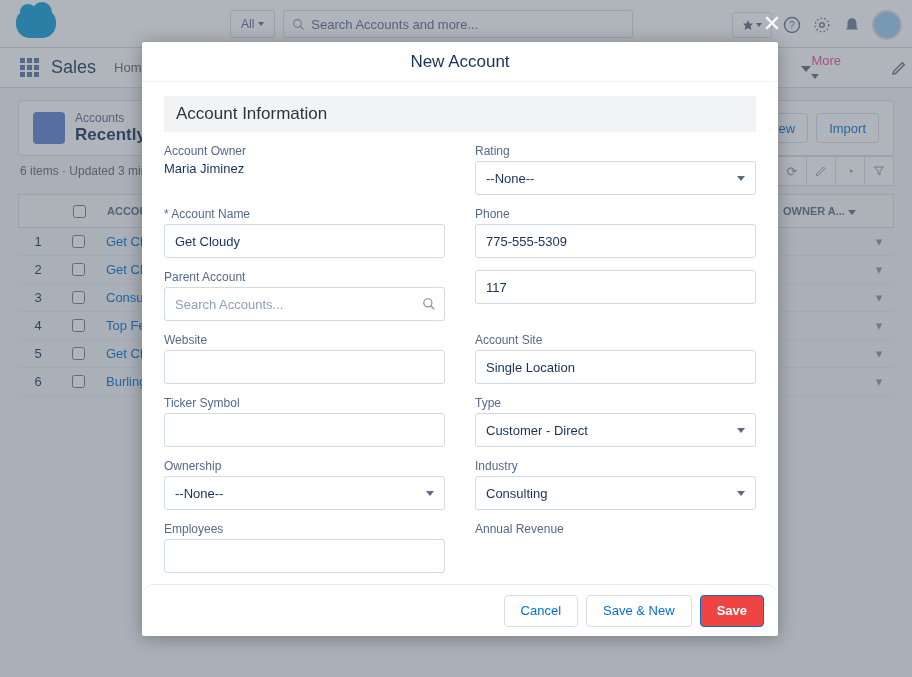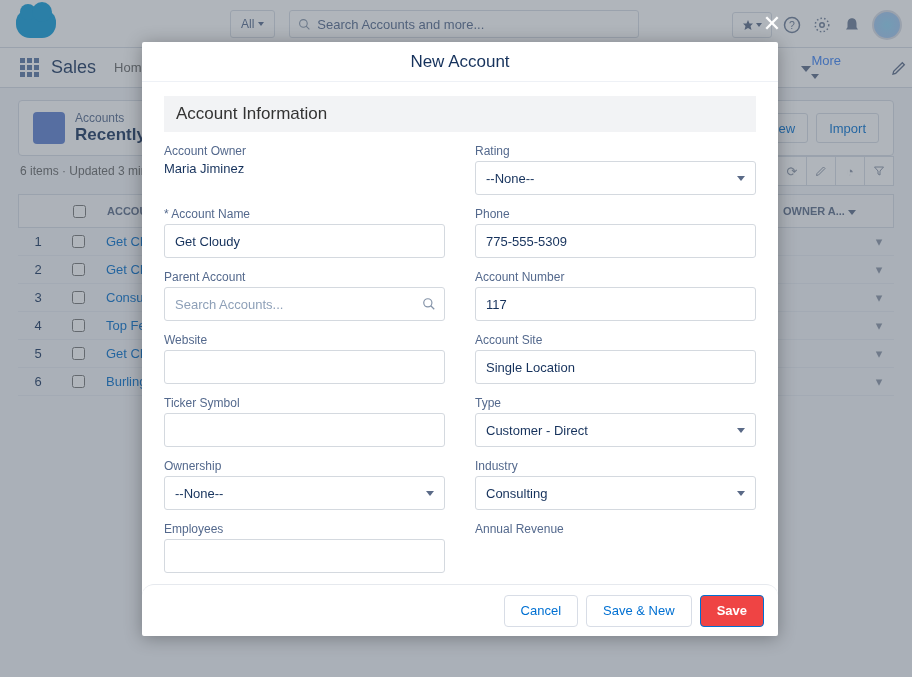--- a/index.html
+++ b/index.html
@@ -24,42 +24,42 @@
     width:40px; height:28px; background:#0d9dda; border-radius:12px 12px 14px 14px;
     position:relative; margin-left:8px;
   }
   .cloud-logo::before{content:"";position:absolute;width:16px;height:16px;background:#0d9dda;border-radius:50%;top:-6px;left:4px;}
   .cloud-logo::after{content:"";position:absolute;width:20px;height:20px;background:#0d9dda;border-radius:50%;top:-8px;left:16px;}
   .search-wrap{
     position:absolute; left:230px; top:10px; display:flex; align-items:center;
   }
   .search-scope{
     border:1px solid #d8dde6; border-radius:3px; height:28px; padding:0 10px;
-    display:flex;align-items:center;font-size:12px;color:#54698d;margin-right:14px;background:#fff;
+    display:flex;align-items:center;font-size:12px;color:#54698d;margin-right:8px;background:#fff;
   }
   .search-scope .caret{margin-left:4px;border-top:4px solid #54698d;border-left:3px solid transparent;border-right:3px solid transparent;}
   .search-box{
     width:350px;height:28px;border:1px solid #d8dde6;border-radius:3px;
     display:flex;align-items:center;padding:0 8px;background:#fff;color:#54698d;
   }
   .search-box svg{margin-right:6px;}
   .topbar-right{
     position:absolute; right:10px; top:10px; display:flex; align-items:center; gap:10px;
   }
   .fav-box{border:1px solid #d8dde6;height:26px;width:40px;border-radius:3px;display:flex;align-items:center;justify-content:center;gap:2px;}
   .icon-btn{color:#6b7b95;display:flex;align-items:center;justify-content:center;width:20px;height:20px;}
   .avatar{width:30px;height:30px;border-radius:50%;border:2px solid #d8dde6;background:radial-gradient(circle,#8fd3f4,#a6c1ee);}
   .navbar{
     height:40px;background:#fff;border-bottom:1px solid #d8dde6;
     display:flex;align-items:center;padding:0 8px;color:#666;
   }
   .waffle{display:grid;grid-template-columns:repeat(3,5px);grid-template-rows:repeat(3,5px);gap:2px;margin:0 12px;}
   .waffle span{background:#5876a3;width:5px;height:5px;}
   .app-name{font-size:18px;color:#16325c;margin-right:18px;}
-  .navbar .more{margin-left:auto;margin-right:50px;color:#3b82f6;}
+  .navbar .more{margin-left:auto;margin-right:50px;color:#ec4899;}
   .content{
     padding:12px 18px;
   }
   .listhdr{
     background:#fff;border:1px solid #d8dde6;border-radius:4px;
     padding:10px 14px;display:flex;align-items:center;justify-content:space-between;
   }
   .listhdr-left{display:flex;gap:10px;align-items:center;}
   .obj-icon{width:32px;height:32px;background:#5c7fcf;border-radius:4px;}
   .list-meta{font-size:12px;color:#666;margin:6px 2px;}
@@ -327,21 +327,20 @@
         <span class="fld-label">Parent Account</span>
         <div class="ctl" style="color:#8ea0b8;">
           <span>Search Accounts...</span>
           <svg class="srch-ic" width="14" height="14" viewBox="0 0 24 24">
               <circle cx="10" cy="10" r="7" fill="none" stroke="#8493a8" stroke-width="2"></circle>
               <line x1="15" y1="15" x2="21" y2="21" stroke="#8493a8" stroke-width="2"></line>
             </svg>
         </div>
       </div>
       <div class="fld">
-        <span class="fld-label">Account Number</span>
         <div class="ctl">117</div>
       </div>
       <div class="fld">
         <span class="fld-label">Website</span>
         <div class="ctl"></div>
       </div>
       <div class="fld">
         <span class="fld-label">Account Site</span>
         <div class="ctl">Single Location</div>
       </div>

